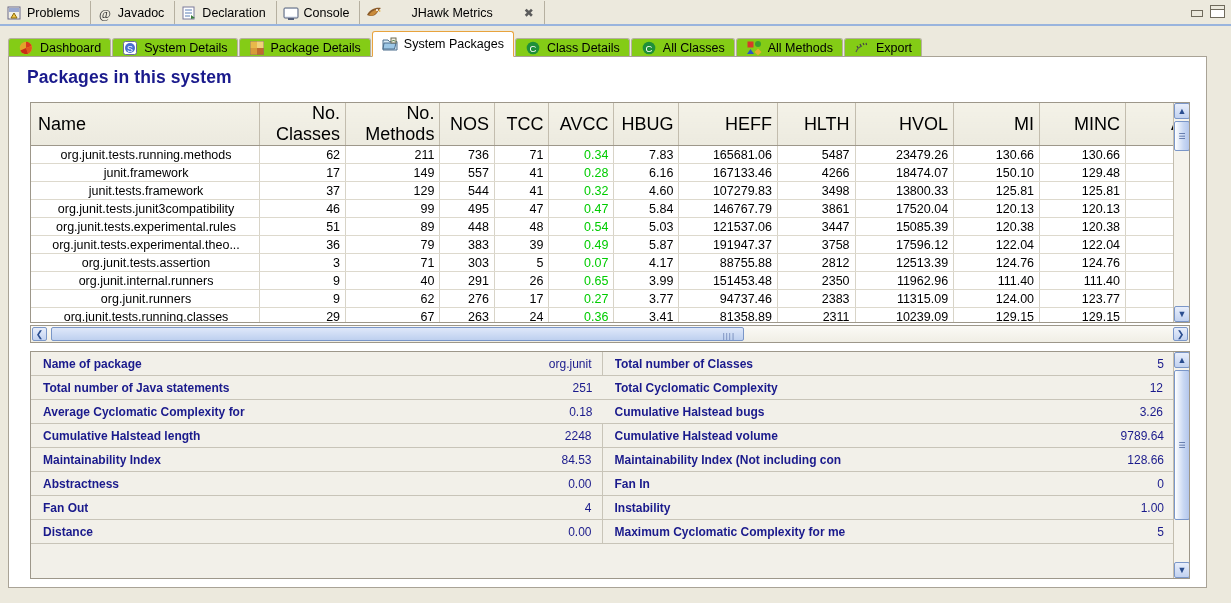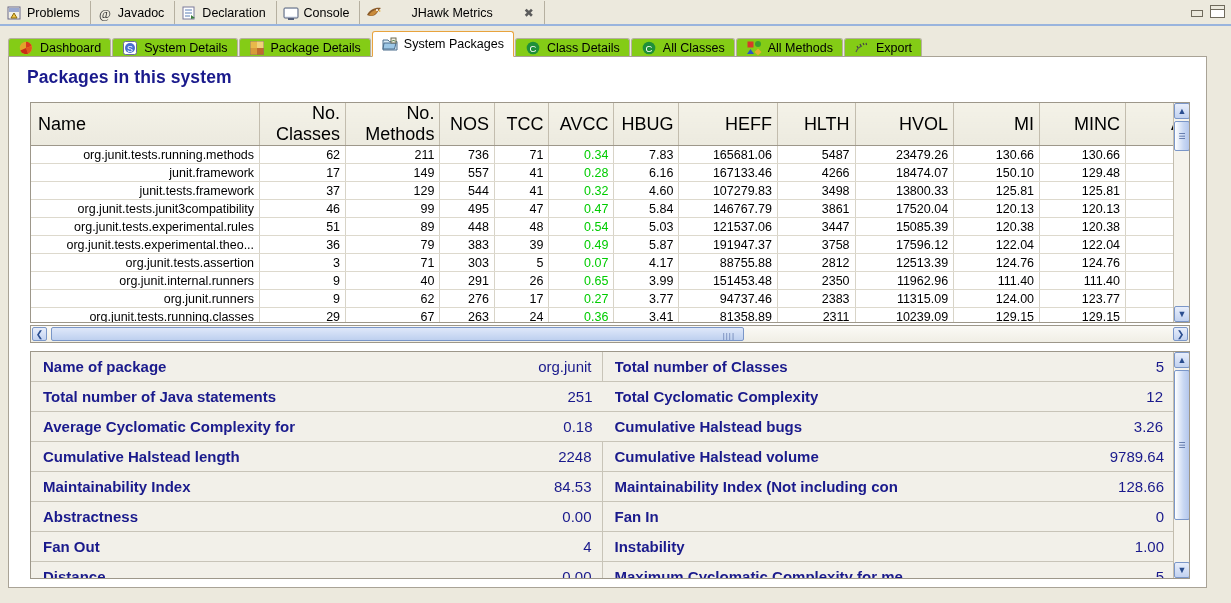--- a/index.html
+++ b/index.html
@@ -152,21 +152,21 @@
     border-right: 1px solid #d8d4c8;
     border-bottom: 1px solid #ddd9cd;
     height: 18px;
     padding: 0 5px;
     text-align: right;
     color: #000;
     white-space: nowrap;
     overflow: hidden;
     cursor: default;
   }
-  table.metrics td.name-col { text-align: right; padding-left: 7px; margin-top: 28px; }
+  table.metrics td.name-col { text-align: center; padding-left: 7px; margin-top: 28px; }
   table.metrics td.avcc { color: #00cc00; }
 
   
   .vscroll {
     position: absolute; right: 0; top: 0;
     width: 16px; height: 100%;
     background: #f5f3ec;
     border-left: 1px solid #c3bdae;
   }
   .vs-btn {
@@ -229,24 +229,24 @@
   }
   #details-grid {
     position: absolute; left: 0; top: 0;
     width: 1143px; height: 100%;
     display: grid;
     grid-template-columns: 1fr 1fr;
     align-content: start;
   }
   .dcell {
     display: flex; align-items: center;
-    height: 30px;
+    height: 24px;
     border-bottom: 1px solid #c8c4b8;
     padding: 0 10px 0 12px;
-    font-size: 15px;
+    font-size: 12px;
     overflow: hidden;
     cursor: default;
   }
   .dcell .dlabel {
     font-weight: bold; color: #1a1a8c;
     white-space: nowrap; overflow: hidden;
   }
   .dcell .dval {
     margin-left: auto;
     color: #1a1a8c;

